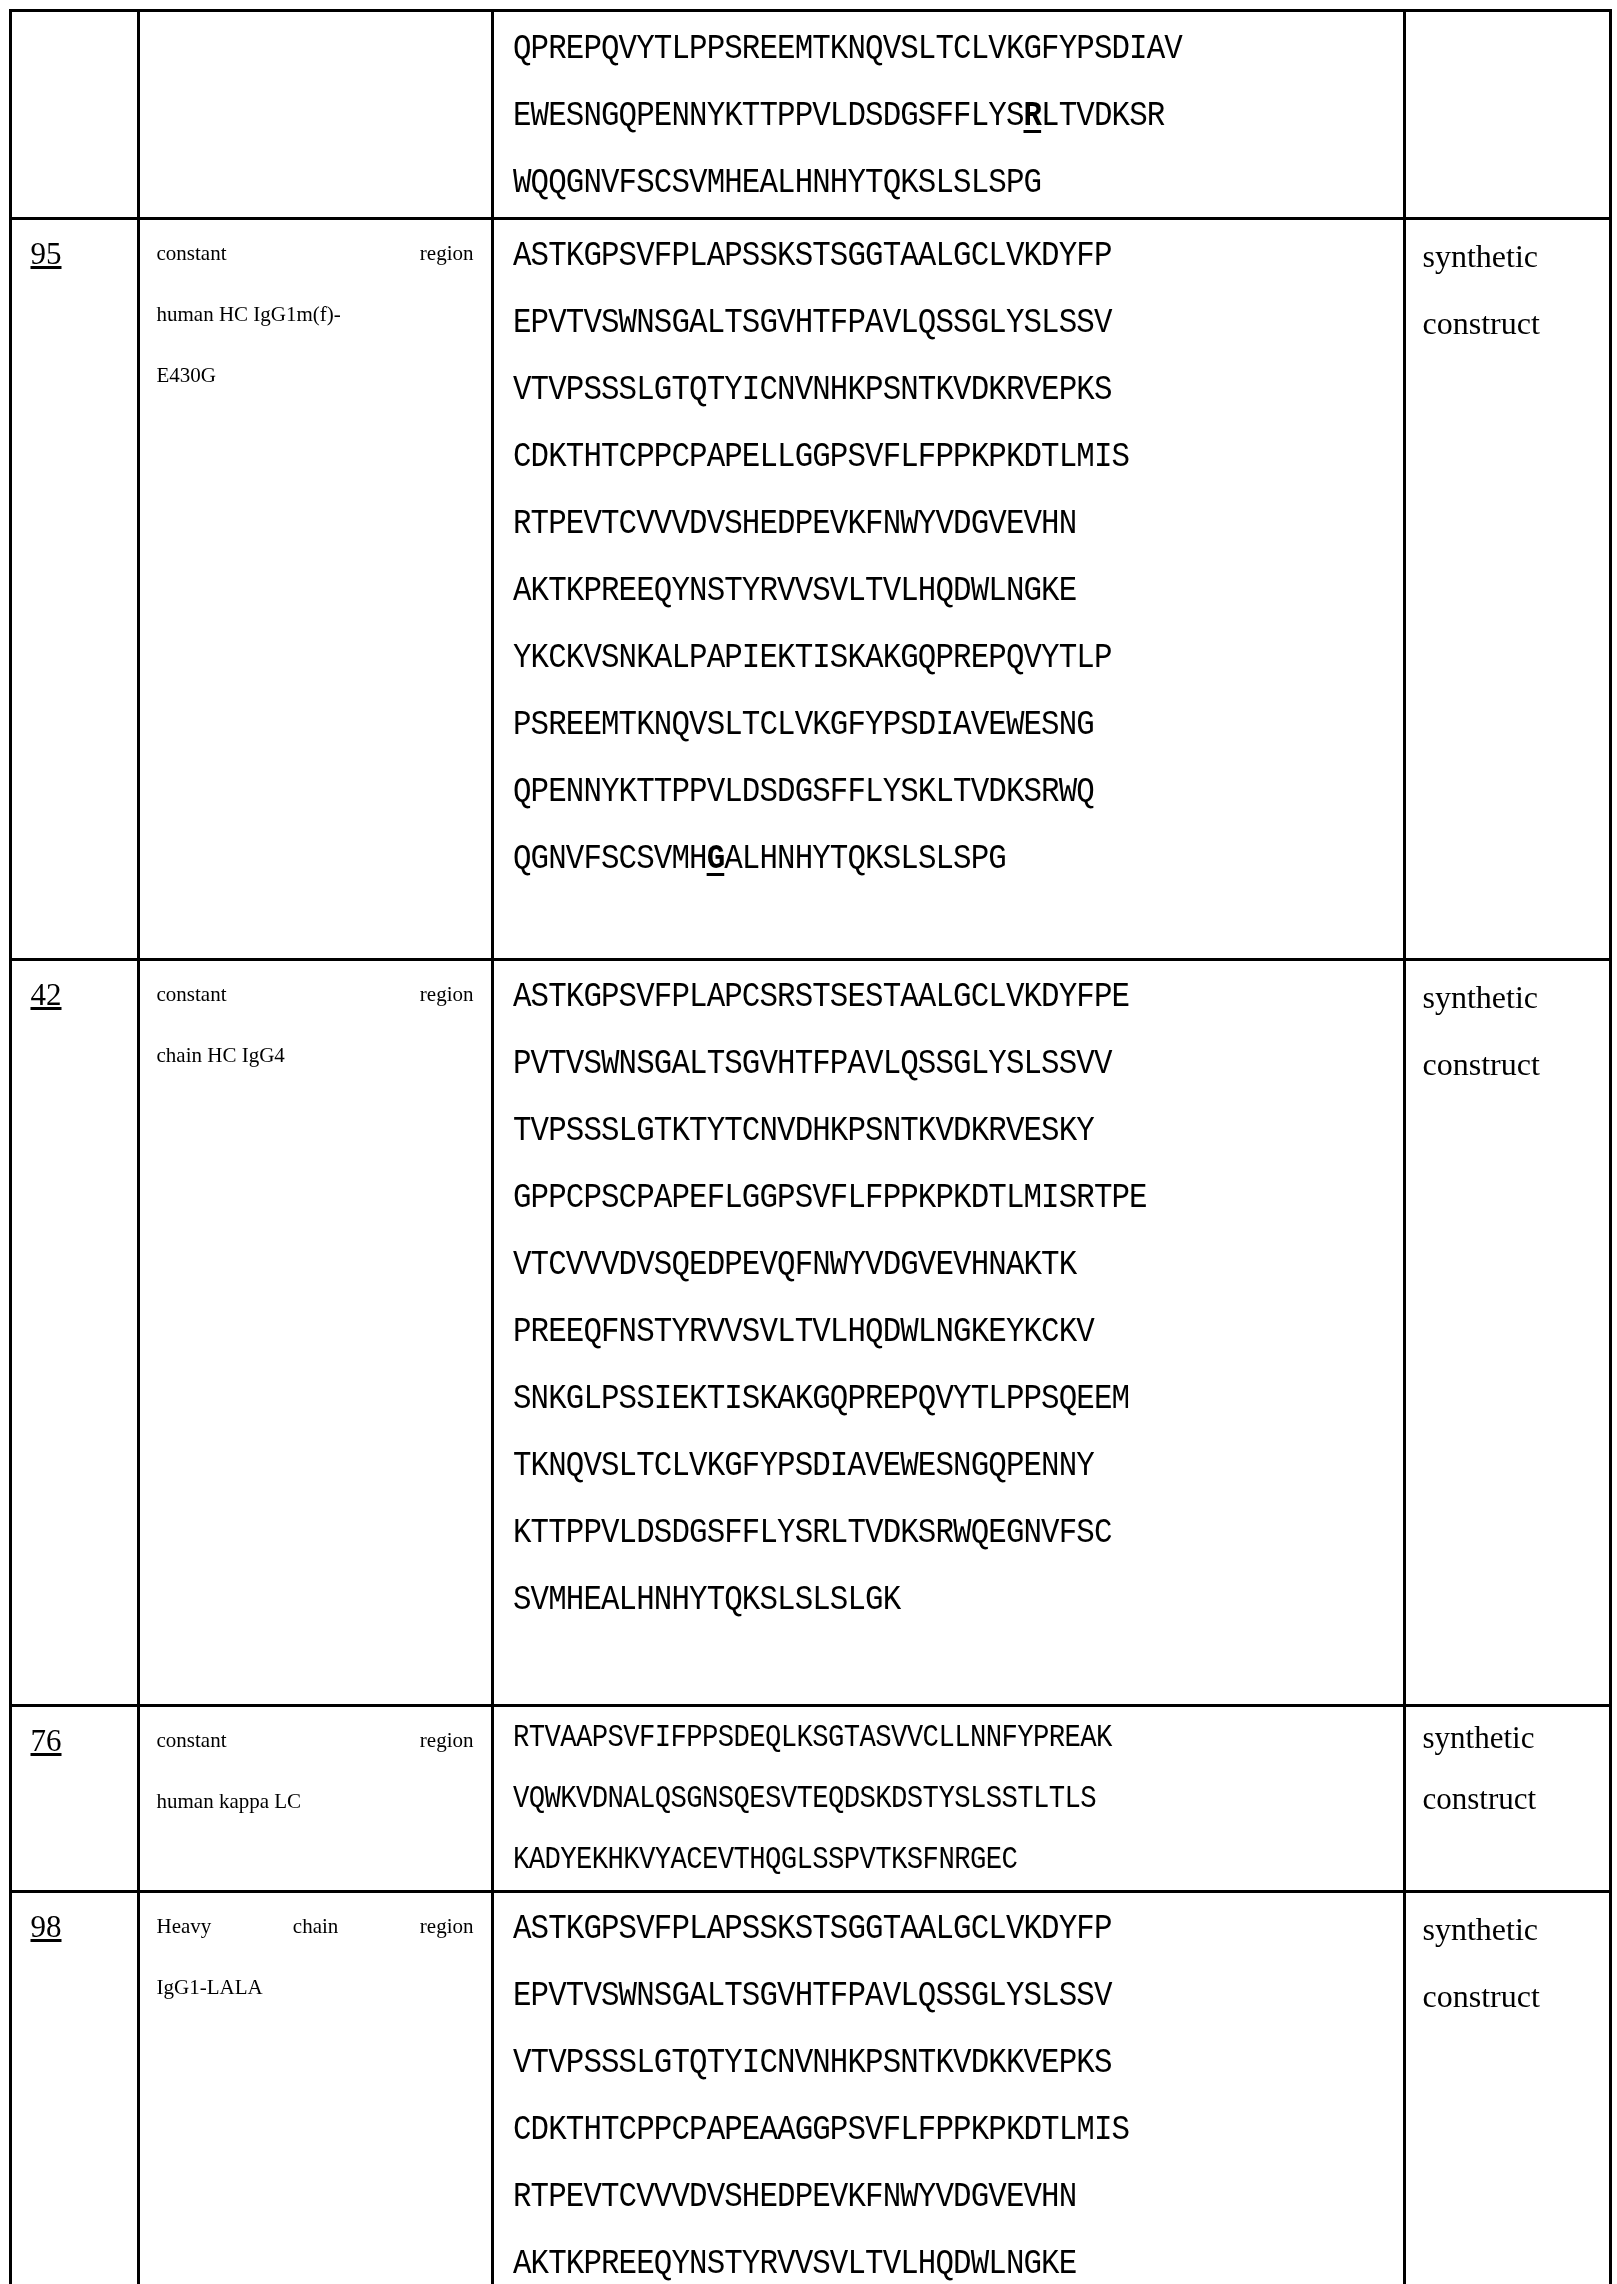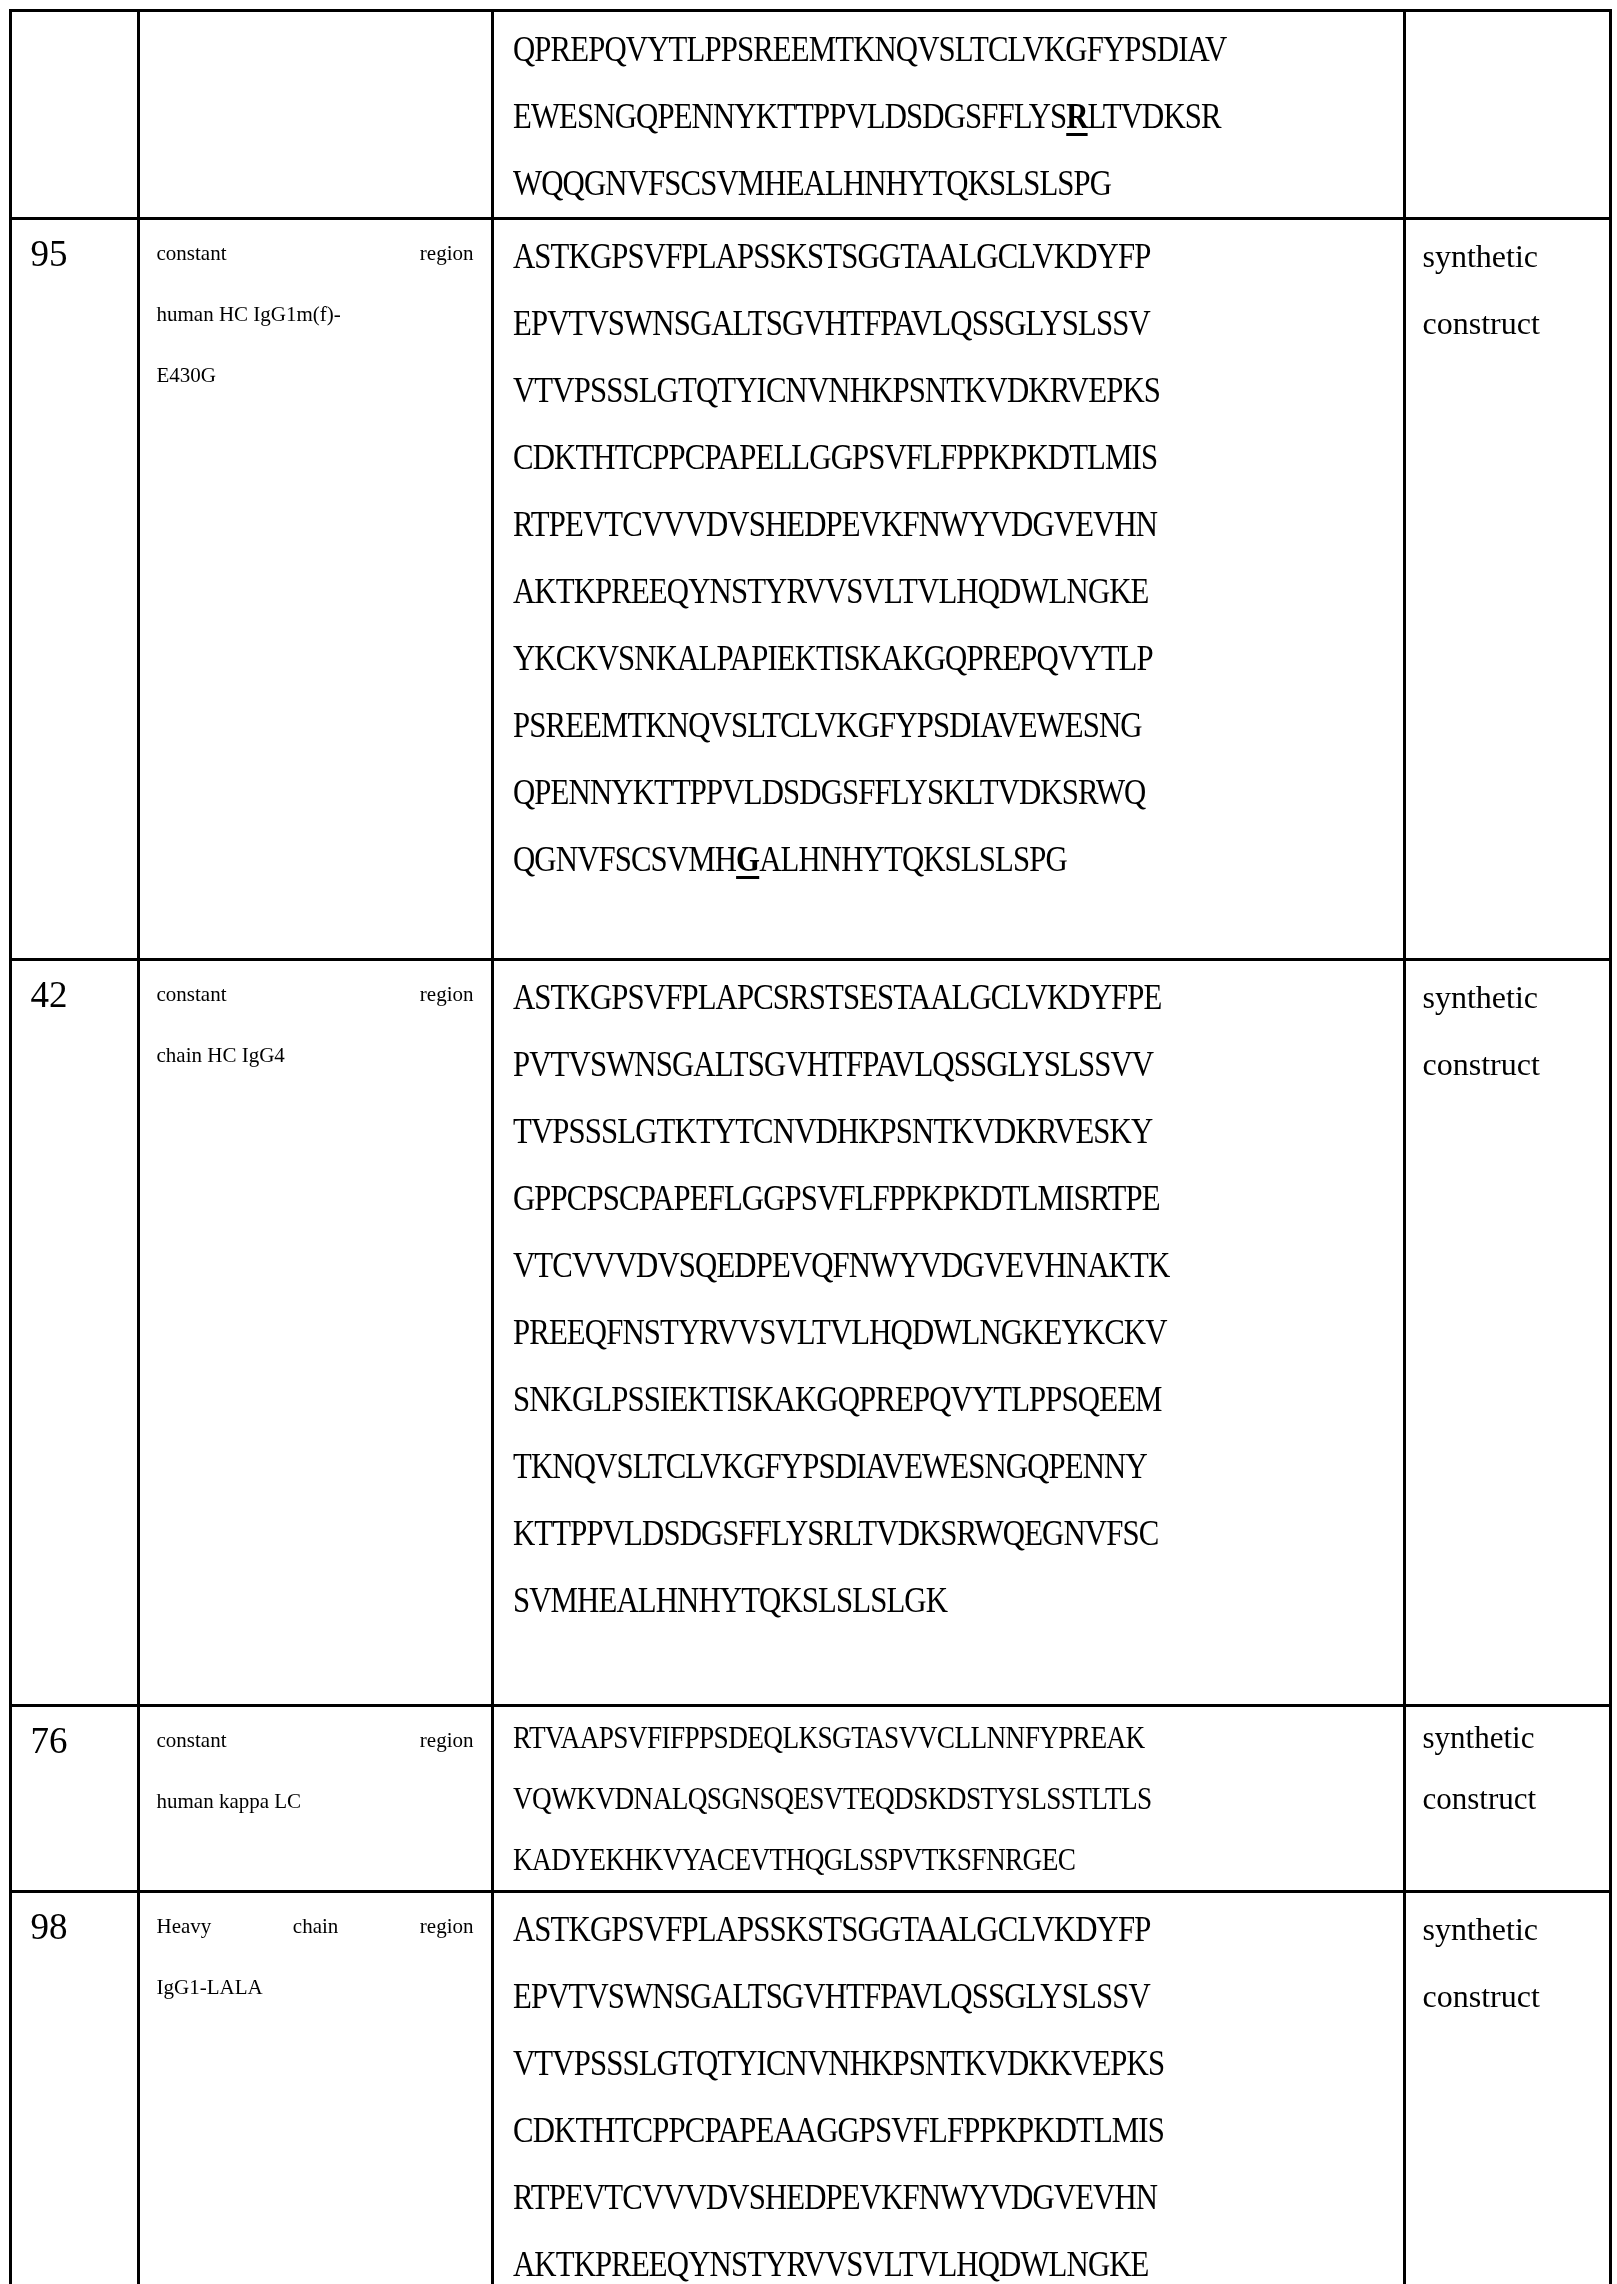--- a/index.html
+++ b/index.html
@@ -3,26 +3,26 @@
 <meta charset="utf-8">
 <style>
   html, body { margin: 0; padding: 0; background: #ffffff; }
   body { width: 1617px; height: 2284px; position: relative; overflow: hidden;
          font-family: "Liberation Serif", "DejaVu Serif", serif; color: #000; }
   table.seq-table { position: absolute; left: 8.5px; top: 9.4px; border-collapse: collapse;
                     table-layout: fixed; width: 1600px; }
   table.seq-table td { border: 3.4px solid #000; vertical-align: top; padding: 0; }
   col.c-id { width: 128px; } col.c-desc { width: 354px; }
   col.c-seq { width: 912px; } col.c-src { width: 206px; }
-  .id-cell { font-size: 37px; line-height: 61px; padding: 3.4px 0 0 19px !important; }
+  .id-cell { font-size: 31px; line-height: 61px; padding: 3.4px 0 0 19px !important; text-decoration: underline; }
   .desc-cell { font-size: 21px; line-height: 61px; padding: 3.4px 17px 0 17px !important;
                text-align: justify; text-align-last: left; }
   .desc-line { display: block; }
   .desc-line.spread { text-align: justify; text-align-last: justify; }
-  .seq-cell { padding: 3.4px 8.5px 0 19px !important; }
+  .seq-cell { padding: 3.4px 8.5px 0 19px !important; font-family: Liberation Mono, monospace; }
   .seq-line { display: block; font-size: 35px; line-height: 67px; white-space: nowrap;
               letter-spacing: -1px; transform: scaleX(0.88); transform-origin: left; }
   .seq-cell.small .seq-line { font-size: 31px; line-height: 61px; letter-spacing: -0.7px; }
   .seq-cell.small { padding-top: 0 !important; }
   .mut { font-weight: bold; text-decoration: underline; text-decoration-thickness: 3.4px; text-underline-offset: 5.1px; }
   .src-cell { font-size: 32px; line-height: 67px; padding: 3.4px 0 0 17px !important; }
   .src-cell.small { font-size: 31px; line-height: 61px; padding-top: 0 !important; }
   .src-line { display: block; }
   tr.r-cont { height: 185px; }
   tr.r95 { height: 741px; }

